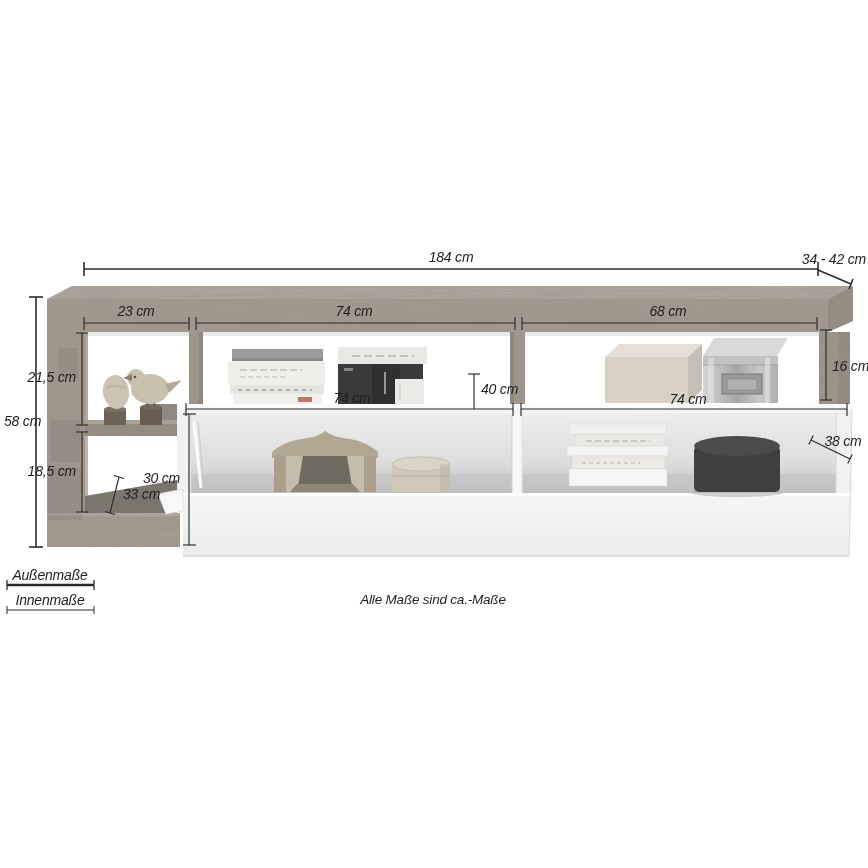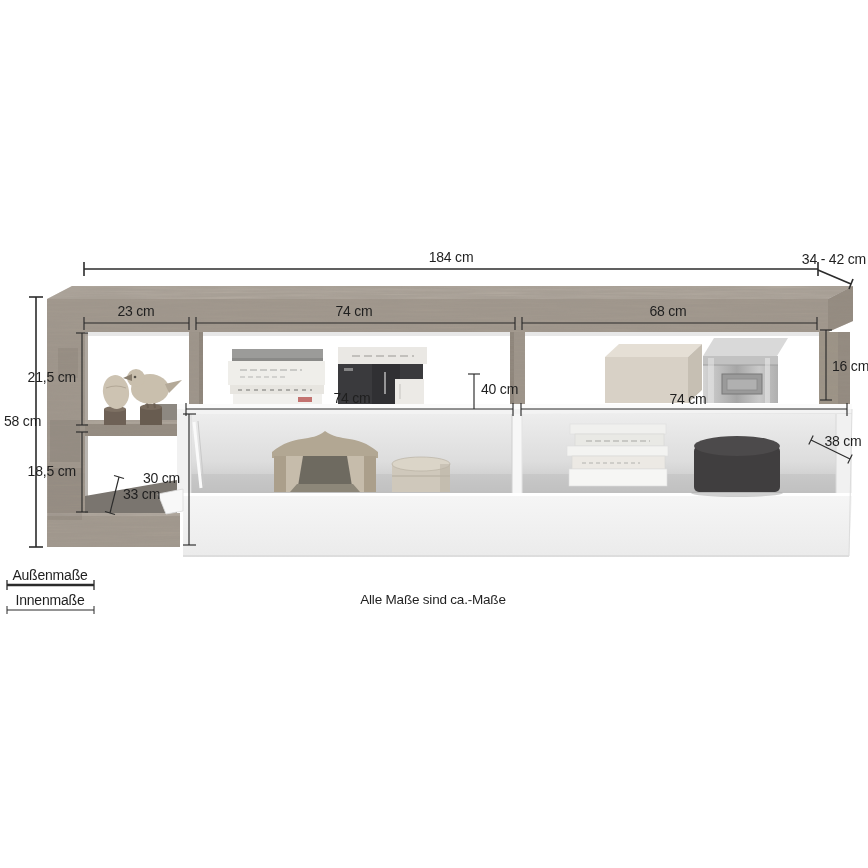--- a/index.html
+++ b/index.html
@@ -1,16 +1,16 @@
 <!DOCTYPE html>
 <html><head>
 <meta charset="utf-8">
 <style>
   html,body{margin:0;padding:0;background:#ffffff;}
-  .stage{width:868px;height:732px;position:relative;background:#ffffff;overflow:hidden;}
+  .stage{width:868px;height:732px;position:relative;background:#ffffff;overflow:hidden;font-style:italic;}
   svg text{font-family:"Liberation Sans",sans-serif;font-size:14px;fill:#1f1f1f;letter-spacing:-0.2px;}
   svg text.note{font-size:13.5px;}
 </style>
 </head>
 <body>
 
 <div class="stage">
 <svg width="868" height="868" viewBox="0 0 868 868">
   <defs>
     <filter id="grain" x="-5%" y="-5%" width="110%" height="110%">

